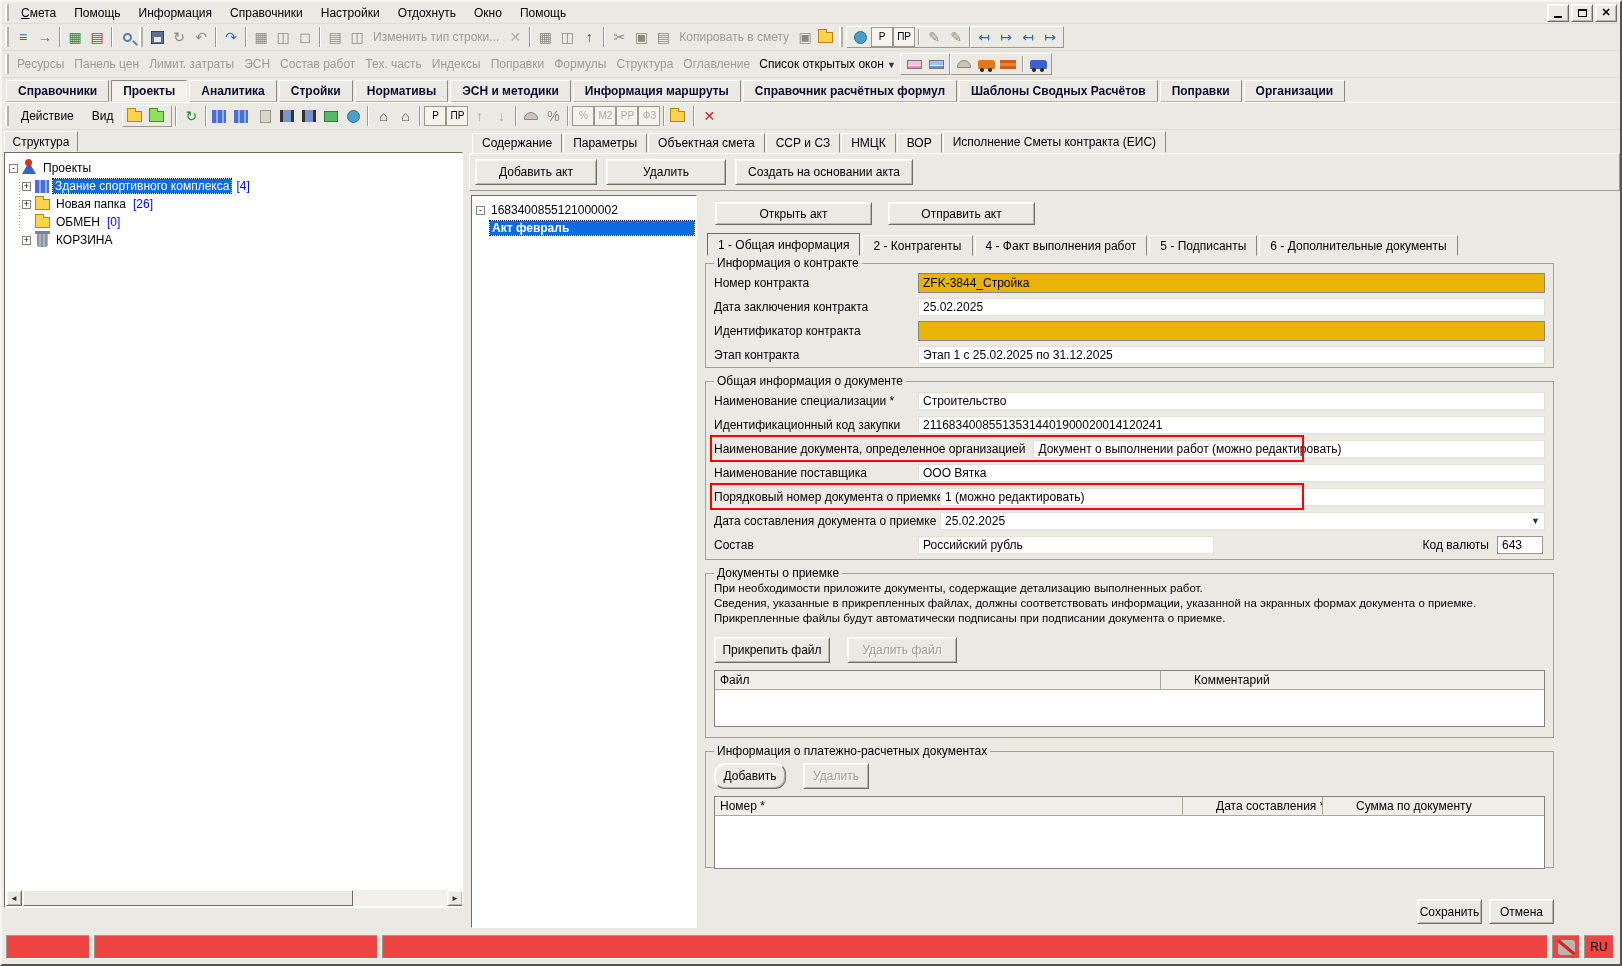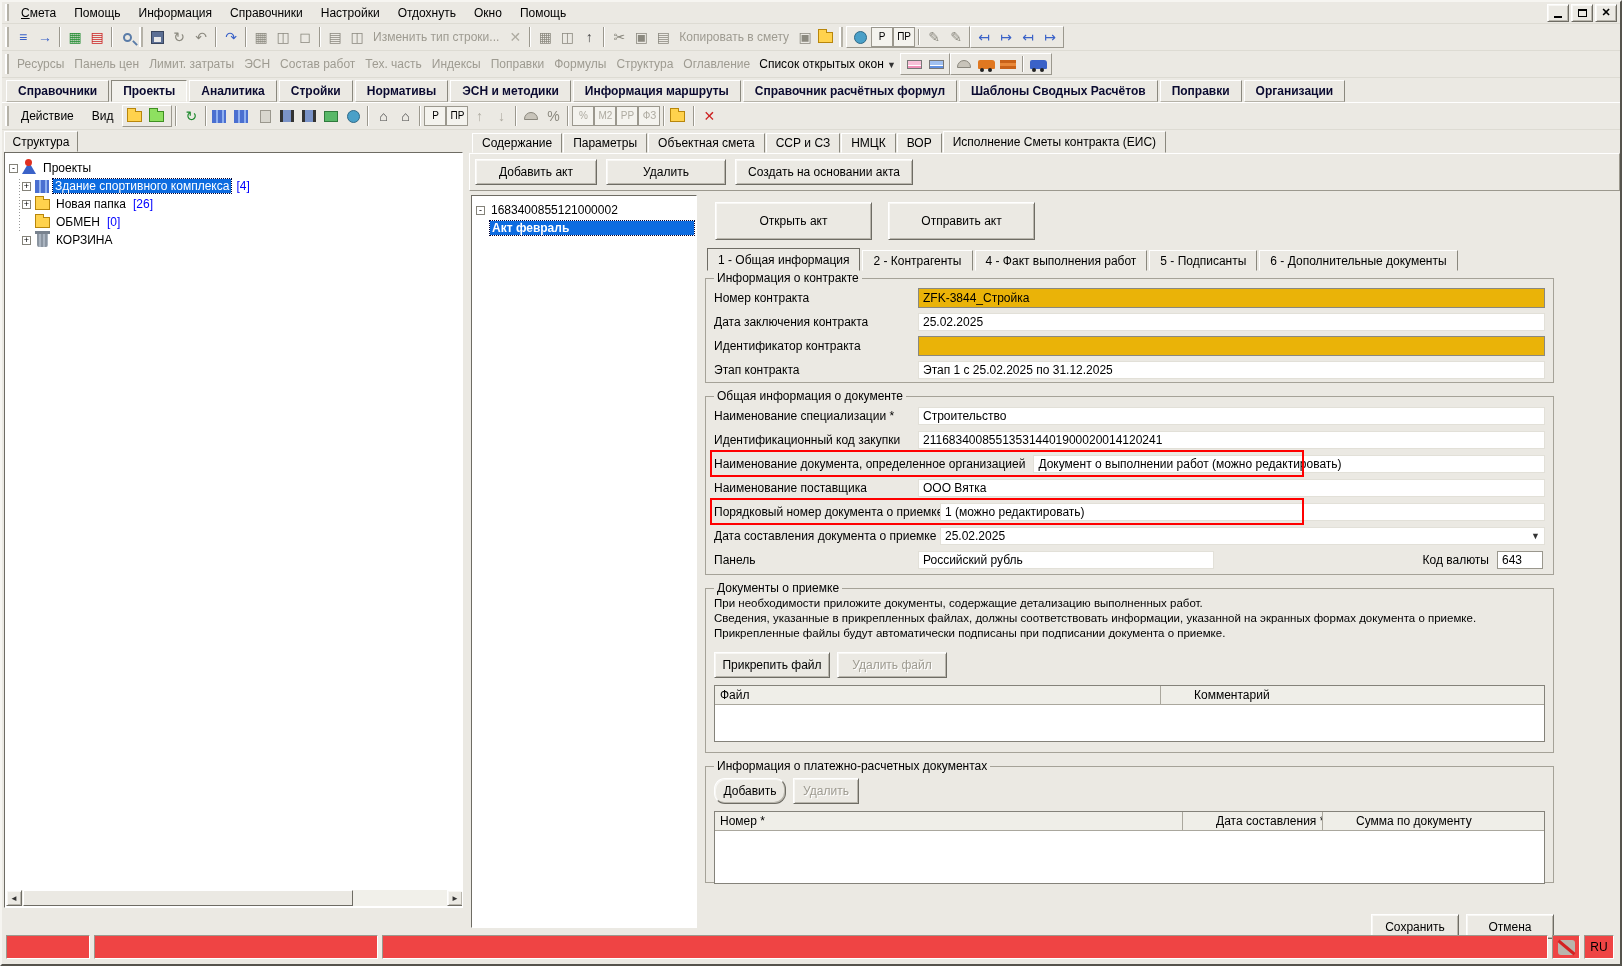--- a/index.html
+++ b/index.html
@@ -67,49 +67,49 @@
         border:1px solid;border-color:#fff #8a887e transparent #fff;background:#ebe9e3;}
   .dtab.active{height:22px;border-bottom-color:#ebe9e3;}
   .actbar{height:38px;display:flex;align-items:center;gap:9px;padding-left:5px;
           border:1px solid;border-color:#fff #9b988e #9b988e #fff;}
   .actbar .btn{height:26px;}
   .actsarea{position:absolute;left:0;top:62px;right:0;bottom:3px;}
   .actslist{position:absolute;left:2px;top:2px;width:226px;bottom:0;background:#fff;
             border:1px solid;border-color:#6e6c64 #fff #fff #6e6c64;padding:5px 2px 2px 4px;}
   .formp{position:absolute;left:234px;top:0;right:0;bottom:0;padding:6px 66px 0 2px;}
   .formbtns{display:flex;gap:16px;margin:3px 0 8px 10px;}
-  .formbtns .btn{height:38px;}
+  .formbtns .btn{height:23px;}
   .ftabs{display:flex;align-items:flex-end;margin-left:2px;}
   .ftab{height:21px;display:flex;align-items:center;padding:0 10px;margin-right:2px;
         border:1px solid;border-color:#fff #8a887e transparent #fff;background:#ebe9e3;}
   .ftab.active{height:23px;border-color:#6e6c64 #6e6c64 #ebe9e3 #6e6c64;}
   fieldset.fs{border:1px solid #a5a298;margin:0 0 6px;padding:1px 8px 6px;position:relative;}
   fieldset.fs legend{padding:0 3px;font-size:12px;}
   .frow{display:flex;align-items:center;height:24px;position:relative;}
   .flabel{width:204px;flex:none;white-space:nowrap;}
   .fband{flex:1;height:18px;background:#fff;border:1px solid #e2e0d8;display:flex;align-items:center;
          padding:0 4px;white-space:nowrap;overflow:hidden;}
   .fin{flex:1;height:20px;border:1px solid #8a887e;background:#eab308;padding:0 4px;
        font:12px "Liberation Sans",sans-serif;}
   .redbox{position:absolute;left:-4px;top:-2px;width:594px;height:27px;border:2px solid #ff0000;
           pointer-events:none;z-index:3;}
   .ddarr{margin-left:auto;font-size:9px;color:#333;}
   .curband{flex:0 0 296px;}
   .curlabel{margin:0 8px 0 auto;white-space:nowrap;}
   .curbox{width:46px;height:18px;border:1px solid #9a978d;background:#fff;display:flex;
           align-items:center;padding:0 4px;margin-right:2px;text-align:right;}
   .note{height:15px;line-height:15px;white-space:nowrap;overflow:hidden;font-size:11.5px;}
-  .fbtnrow{display:flex;gap:7px;margin:11px 0 7px;}
+  .fbtnrow{display:flex;gap:17px;margin:11px 0 7px;}
   .fbtnrow .btn{height:26px;}
   .tbl{border:1px solid #84827a;background:#fff;}
   .thead{display:flex;background:#efeee8;border-bottom:1px solid #aaa79d;gap:28px;}
   .th{padding:2px 5px;border-right:1px solid #aaa79d;white-space:nowrap;overflow:hidden;}
   .tbody{background:#fff;}
   .saverow{display:flex;justify-content:flex-end;gap:7px;margin-top:31px;}
-  .saverow .btn{width:88px;height:25px;}
+  .saverow .btn{width:65px;height:25px;}
   
   .statusbar{position:absolute;left:2px;right:2px;bottom:3px;height:28px;display:flex;gap:4px;
              align-items:stretch;padding:2px 4px 2px 2px;}
   .sseg{border:1px solid;border-color:#9b988e #fff #fff #9b988e;background:#ef4444;
         display:flex;align-items:center;justify-content:center;}
   
   .ic{flex:none;display:inline-block;position:relative;}
   .ic-folder{width:15px;height:11px;background:#ffd24d;border:1px solid #b8860b;margin-right:4px;}
   .ic-folder::before{content:"";position:absolute;top:-4px;left:-1px;width:7px;height:3px;
                      background:#ffd24d;border:1px solid #b8860b;border-bottom:none;}
@@ -516,21 +516,21 @@
                 </div>
             </div>
             <div class="frow">
               <div class="flabel" style="width:226px;">Дата составления документа о приемке *</div>
               <div class="fband">
                 <span>25.02.2025</span>
                 <span class="ddarr">▼</span>
               </div>
             </div>
             <div class="frow">
-              <div class="flabel">Панель</div>
+              <div class="flabel">Состав</div>
               <div class="fband curband">
                 <span>Российский рубль</span>
                 </div>
               <div class="curlabel">Код валюты</div>
               <div class="curbox">643</div>
             </div>
           </fieldset>
 
           <fieldset class="fs" style="height:172px;">
             <legend>Документы о приемке</legend>

